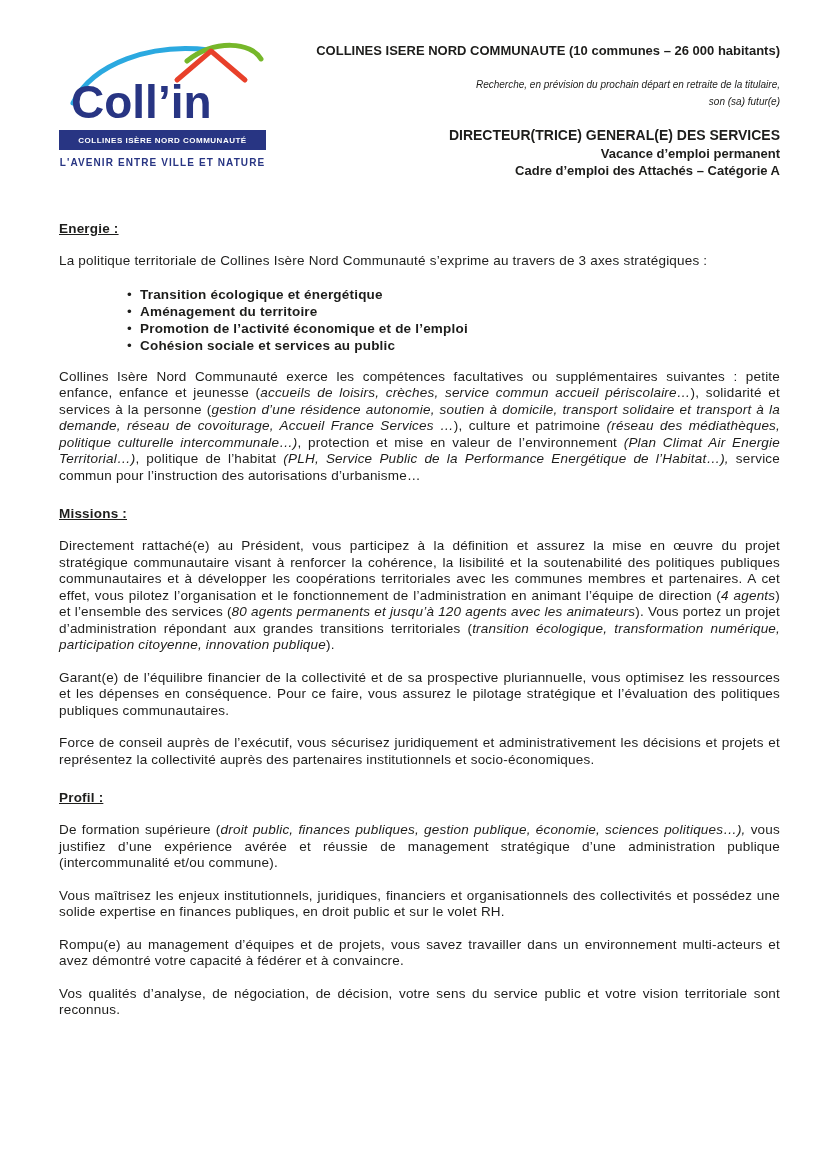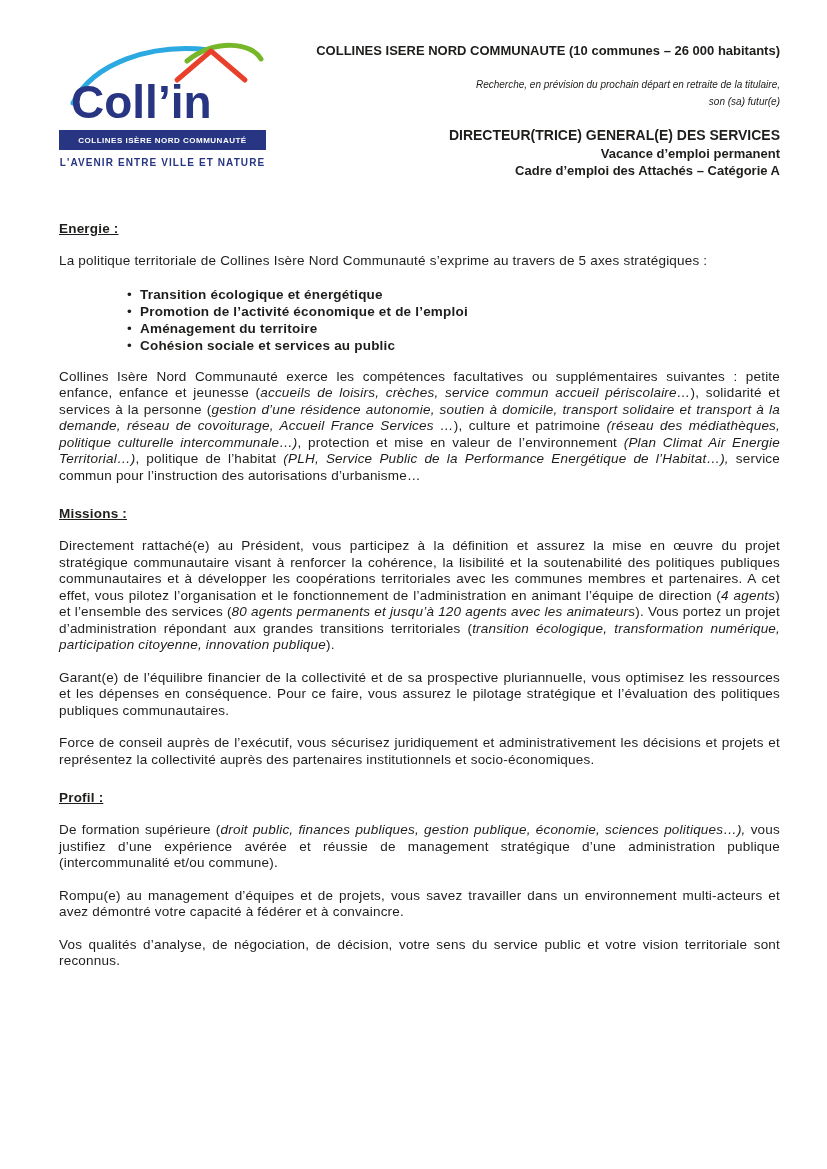--- a/index.html
+++ b/index.html
@@ -88,39 +88,40 @@
         <span>Cadre d’emploi des Attachés – Catégorie A</span>
       </p>
     </div>
 
   </header>
 
   <main>
 
     <section>
       <h2 class="sec-heading first">Energie :</h2>
-      <p class="body-p no-just">La politique territoriale de Collines Isère Nord Communauté s’exprime au travers de 5 axes stratégiques :</p>
+      <p class="body-p no-just">La politique territoriale de Collines Isère Nord Communauté s’exprime au travers de 3 axes stratégiques :</p>
       <ul class="axes">
         <li>Transition écologique et énergétique</li>
+        <li>Aménagement du territoire</li>
         <li>Promotion de l’activité économique et de l’emploi</li>
-        <li>Aménagement du territoire</li>
         <li>Cohésion sociale et services au public</li>
       </ul>
       <p class="body-p"><span>Collines Isère Nord Communauté exerce les compétences facultatives ou supplémentaires suivantes : petite enfance, enfance et jeunesse (</span><span class="it">accueils de loisirs, crèches, service commun accueil périscolaire…</span><span>), solidarité et services à la personne (</span><span class="it">gestion d’une résidence autonomie, soutien à domicile, transport solidaire et transport à la demande, réseau de covoiturage, Accueil France Services …</span><span>), culture et patrimoine </span><span class="it">(réseau des médiathèques, politique culturelle intercommunale…)</span><span>, protection et mise en valeur de l’environnement </span><span class="it">(Plan Climat Air Energie Territorial…)</span><span>, politique de l’habitat </span><span class="it">(PLH, Service Public de la Performance Energétique de l’Habitat…),</span><span> service commun pour l’instruction des autorisations d’urbanisme…</span></p>
     </section>
 
     <section>
       <h2 class="sec-heading">Missions :</h2>
       <p class="body-p"><span>Directement rattaché(e) au Président, vous participez à la définition et assurez la mise en œuvre du projet stratégique communautaire visant à renforcer la cohérence, la lisibilité et la soutenabilité des politiques publiques communautaires et à développer les coopérations territoriales avec les communes membres et partenaires. A cet effet, vous pilotez l’organisation et le fonctionnement de l’administration en animant l’équipe de direction (</span><span class="it">4 agents</span><span>) et l’ensemble des services (</span><span class="it">80 agents permanents et jusqu’à 120 agents avec les animateurs</span><span>). Vous portez un projet d’administration répondant aux grandes transitions territoriales (</span><span class="it">transition écologique, transformation numérique, participation citoyenne, innovation publique</span><span>).</span></p>
       <p class="body-p">Garant(e) de l’équilibre financier de la collectivité et de sa prospective pluriannuelle, vous optimisez les ressources et les dépenses en conséquence. Pour ce faire, vous assurez le pilotage stratégique et l’évaluation des politiques publiques communautaires.</p>
       <p class="body-p">Force de conseil auprès de l’exécutif, vous sécurisez juridiquement et administrativement les décisions et projets et représentez la collectivité auprès des partenaires institutionnels et socio-économiques.</p>
     </section>
 
     <section>
       <h2 class="sec-heading">Profil :</h2>
       <p class="body-p"><span>De formation supérieure (</span><span class="it">droit public, finances publiques, gestion publique, économie, sciences politiques…),</span><span> vous justifiez d’une expérience avérée et réussie de management stratégique d’une administration publique (intercommunalité et/ou commune).</span></p>
+      <p class="body-p">Vous maîtrisez les enjeux institutionnels, juridiques, financiers et organisationnels des collectivités et possédez une solide expertise en finances publiques, en droit public et sur le volet RH.</p>
       <p class="body-p">Rompu(e) au management d’équipes et de projets, vous savez travailler dans un environnement multi-acteurs et avez démontré votre capacité à fédérer et à convaincre.</p>
       <p class="body-p">Vos qualités d’analyse, de négociation, de décision, votre sens du service public et votre vision territoriale sont reconnus.</p>
     </section>
 
   </main>
 
 </div>
 
 </body></html>

